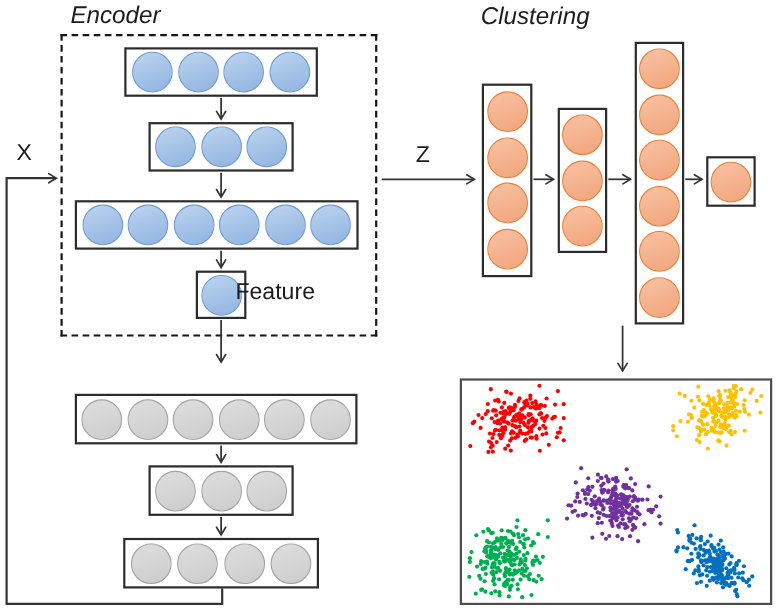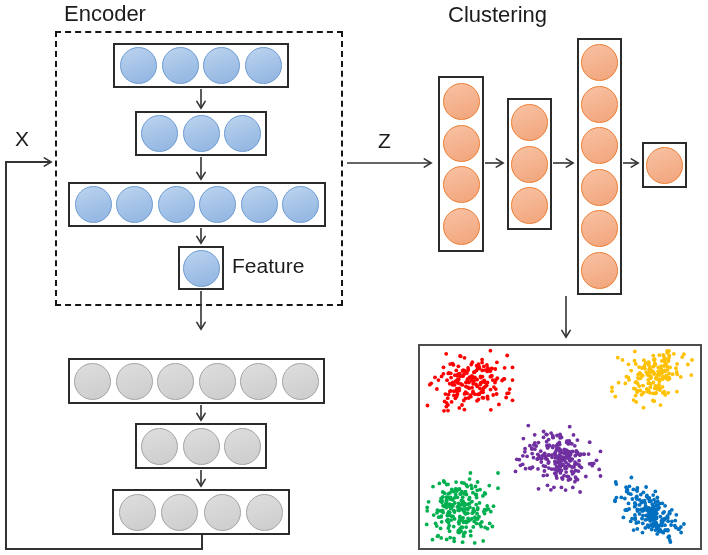--- a/index.html
+++ b/index.html
@@ -2,21 +2,21 @@
 <html><head>
 <meta charset="utf-8">
 <style>
   * { margin:0; padding:0; box-sizing:border-box; }
   html,body { background:#ffffff; }
   #stage {
     position:relative; width:708px; height:555px; background:#ffffff;
     font-family:"Liberation Sans", sans-serif; overflow:hidden;
   }
   .lbl { position:absolute; color:#1c1c1c; white-space:nowrap; z-index:4; }
-  .lbl.title   { font-size:22px; }
+  .lbl.title   { font-size:22px;font-style:italic; }
   .lbl.feature { font-size:21px; }
   .lbl.xz      { font-size:21px; font-weight:500; }
   .layer {
     position:absolute; display:flex; align-items:center; justify-content:space-evenly;
     border:2px solid #2b2b2b; background:#ffffff; z-index:2;
   }
   .layer.horiz { flex-direction:row; }
   .layer.vert  { flex-direction:column; }
   .neuron {
     width:37px; height:37px; border-radius:50%;
@@ -31,22 +31,22 @@
     border:2px solid #4d4d4d; background:#ffffff; z-index:1;
   }
   #wires { position:absolute; left:0; top:0; z-index:3; pointer-events:none; }
 </style>
 </head>
 <body>
 
 <div id="stage">
 
   <div class="lbl title" style="left:64px;  top:1px;">Encoder</div>
-  <div class="lbl title" style="left:448px; top:2px;">Clustering</div>
-  <div class="lbl feature" style="left:232px; top:254px;">Feature</div>
+  <div class="lbl title" style="left:437px; top:2px;">Clustering</div>
+  <div class="lbl feature" style="left:214px; top:254px;">Feature</div>
   <div class="lbl xz" style="left:15px;  top:127px;">X</div>
   <div class="lbl xz" style="left:378px; top:129px;">Z</div>
 
   <div id="dashedbox"></div>
   <div id="scatterbox"></div>
 
   <svg id="wires" width="708" height="555">
     <defs>
       <marker id="arrowhead" viewBox="0 0 10 10" refX="7.6" refY="5" markerWidth="11" markerHeight="11" markerUnits="userSpaceOnUse" orient="auto">
         <path d="M1.5,1.2 L7.8,5 L1.5,8.8" fill="none" stroke="#333333" stroke-width="1.4" stroke-linecap="round"></path>

